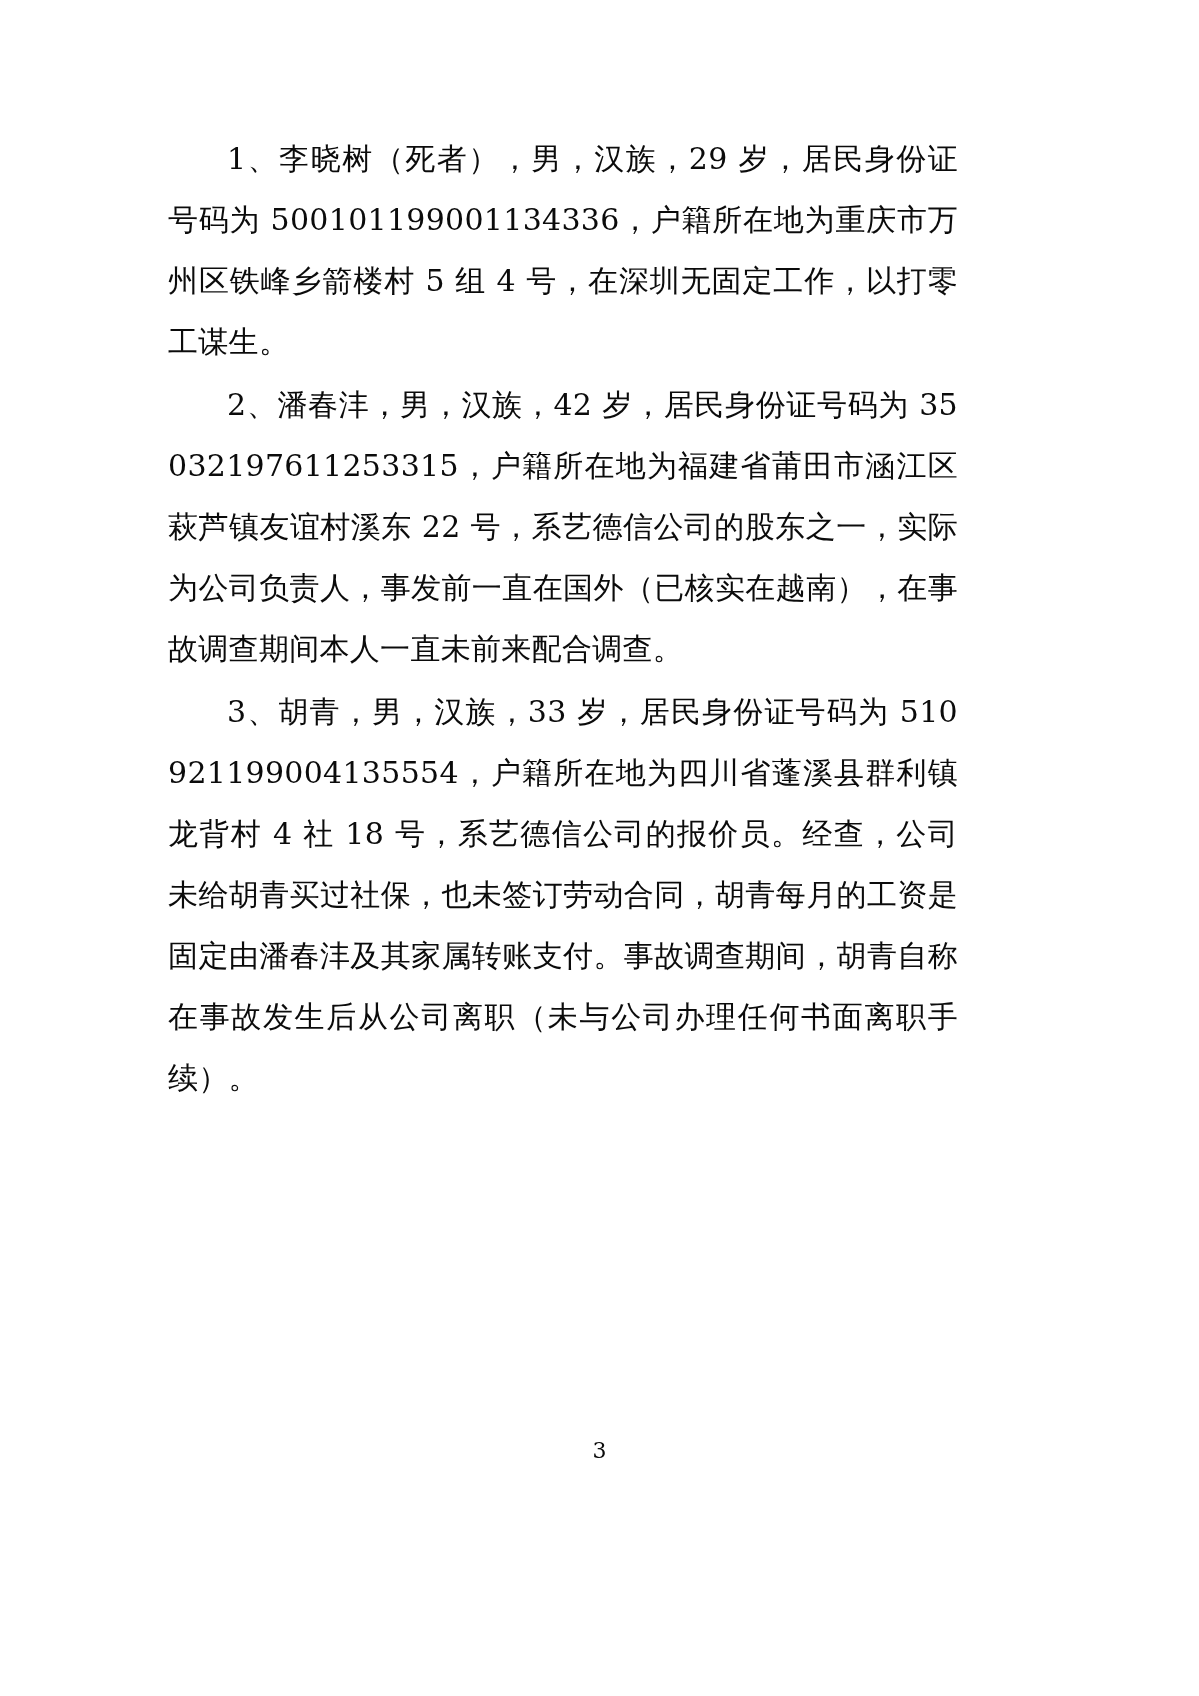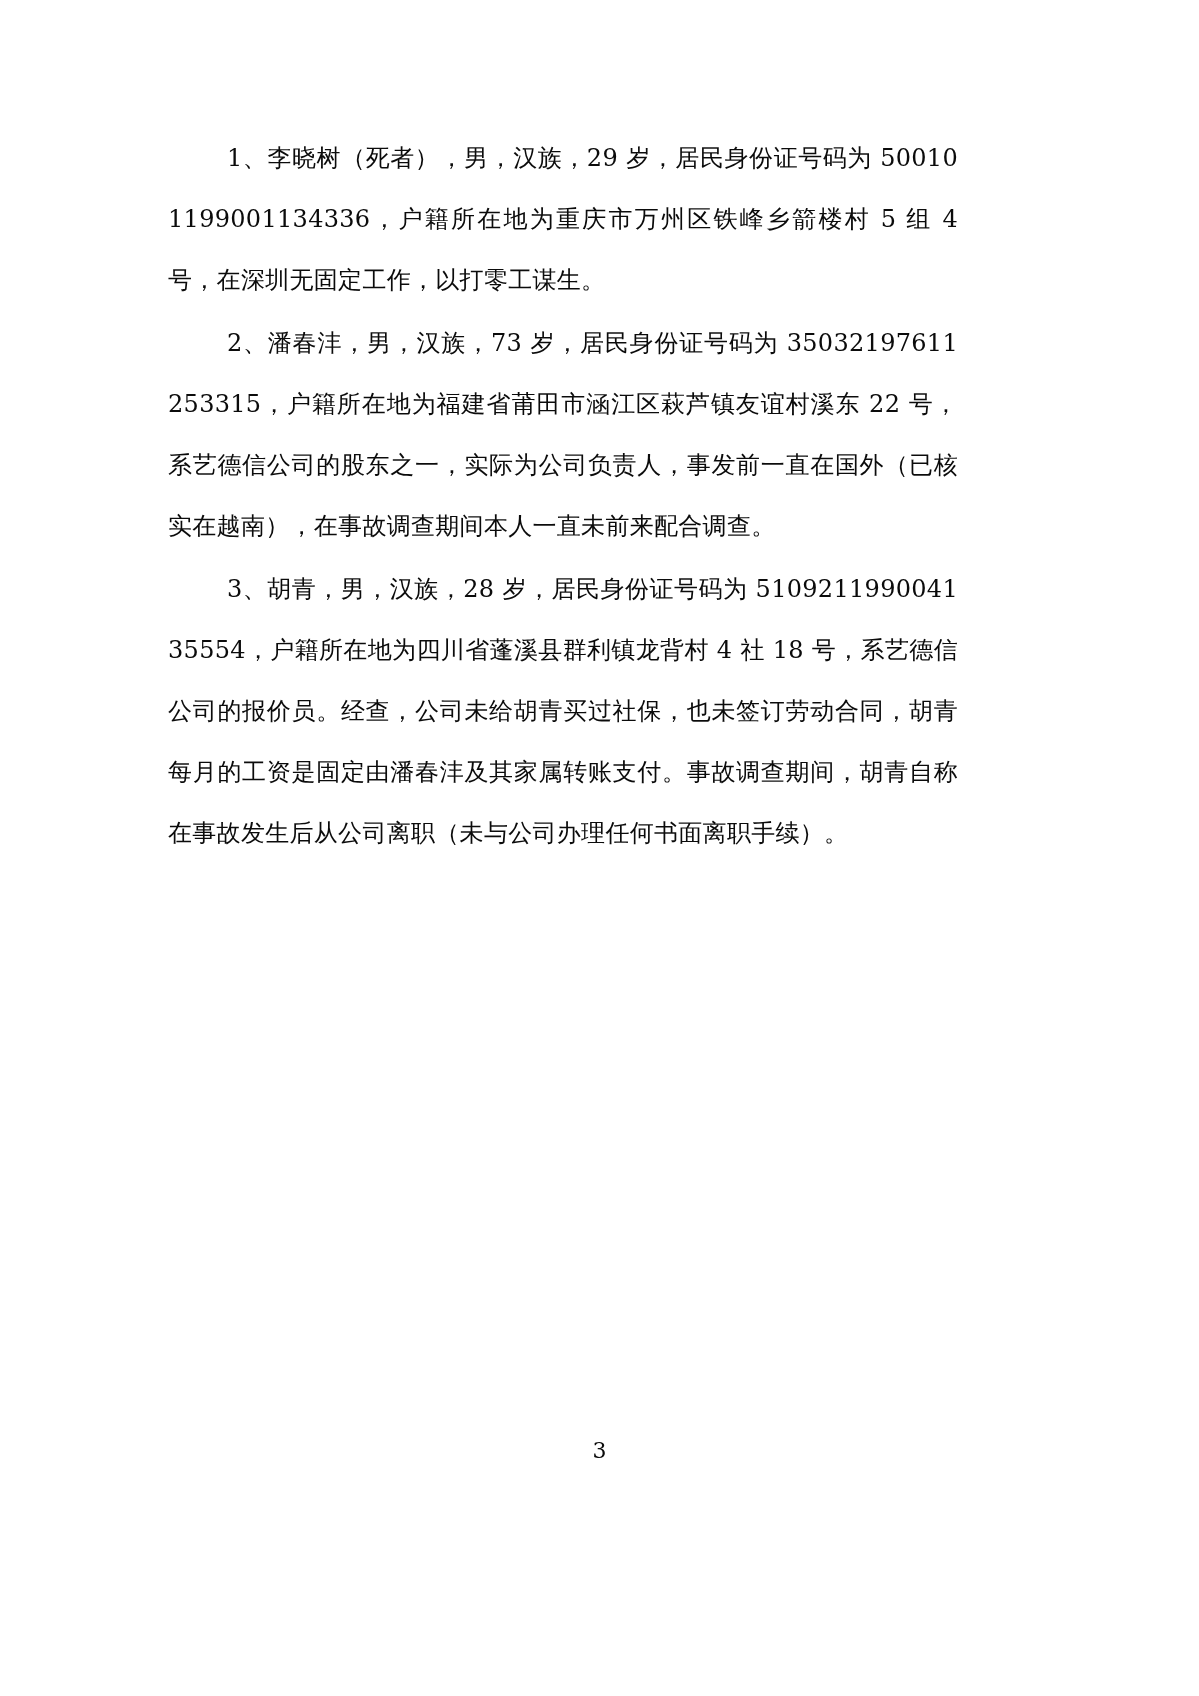--- a/index.html
+++ b/index.html
@@ -18,21 +18,21 @@
     color: #0b0b0b;
     overflow: hidden;
   }
   .content {
     position: absolute;
     left: 168px;
     top: 128px;
     width: 790px;
   }
   .para {
-    font-size: 24px;
+    font-size: 30px;
     line-height: 61px;
     text-align: justify;
     text-justify: inter-ideograph;
     letter-spacing: 0.3px;
     margin: 0 0 2px 0;
     white-space: pre-wrap;
     word-break: break-all;
     font-weight: 500;
   }
   .para.indent {
@@ -48,17 +48,17 @@
     font-family: "DejaVu Serif", "Liberation Serif", serif;
     color: #0b0b0b;
   }
 </style>
 </head>
 <body>
 
 <div class="page">
   <div class="content">
     <p class="para indent">1、李晓树（死者），男，汉族，29 岁，居民身份证号码为 500101199001134336，户籍所在地为重庆市万州区铁峰乡箭楼村 5 组 4 号，在深圳无固定工作，以打零工谋生。</p>
-    <p class="para indent">2、潘春沣，男，汉族，73 岁，居民身份证号码为 35032197611253315，户籍所在地为福建省莆田市涵江区萩芦镇友谊村溪东 22 号，系艺德信公司的股东之一，实际为公司负责人，事发前一直在国外（已核实在越南），在事故调查期间本人一直未前来配合调查。</p>
-    <p class="para indent">3、胡青，男，汉族，28 岁，居民身份证号码为 510921199004135554，户籍所在地为四川省蓬溪县群利镇龙背村 4 社 18 号，系艺德信公司的报价员。经查，公司未给胡青买过社保，也未签订劳动合同，胡青每月的工资是固定由潘春沣及其家属转账支付。事故调查期间，胡青自称在事故发生后从公司离职（未与公司办理任何书面离职手续）。</p>
+    <p class="para indent">2、潘春沣，男，汉族，42 岁，居民身份证号码为 35032197611253315，户籍所在地为福建省莆田市涵江区萩芦镇友谊村溪东 22 号，系艺德信公司的股东之一，实际为公司负责人，事发前一直在国外（已核实在越南），在事故调查期间本人一直未前来配合调查。</p>
+    <p class="para indent">3、胡青，男，汉族，33 岁，居民身份证号码为 510921199004135554，户籍所在地为四川省蓬溪县群利镇龙背村 4 社 18 号，系艺德信公司的报价员。经查，公司未给胡青买过社保，也未签订劳动合同，胡青每月的工资是固定由潘春沣及其家属转账支付。事故调查期间，胡青自称在事故发生后从公司离职（未与公司办理任何书面离职手续）。</p>
   </div>
   <div class="page-number">3</div>
 </div>
 
 </body></html>

